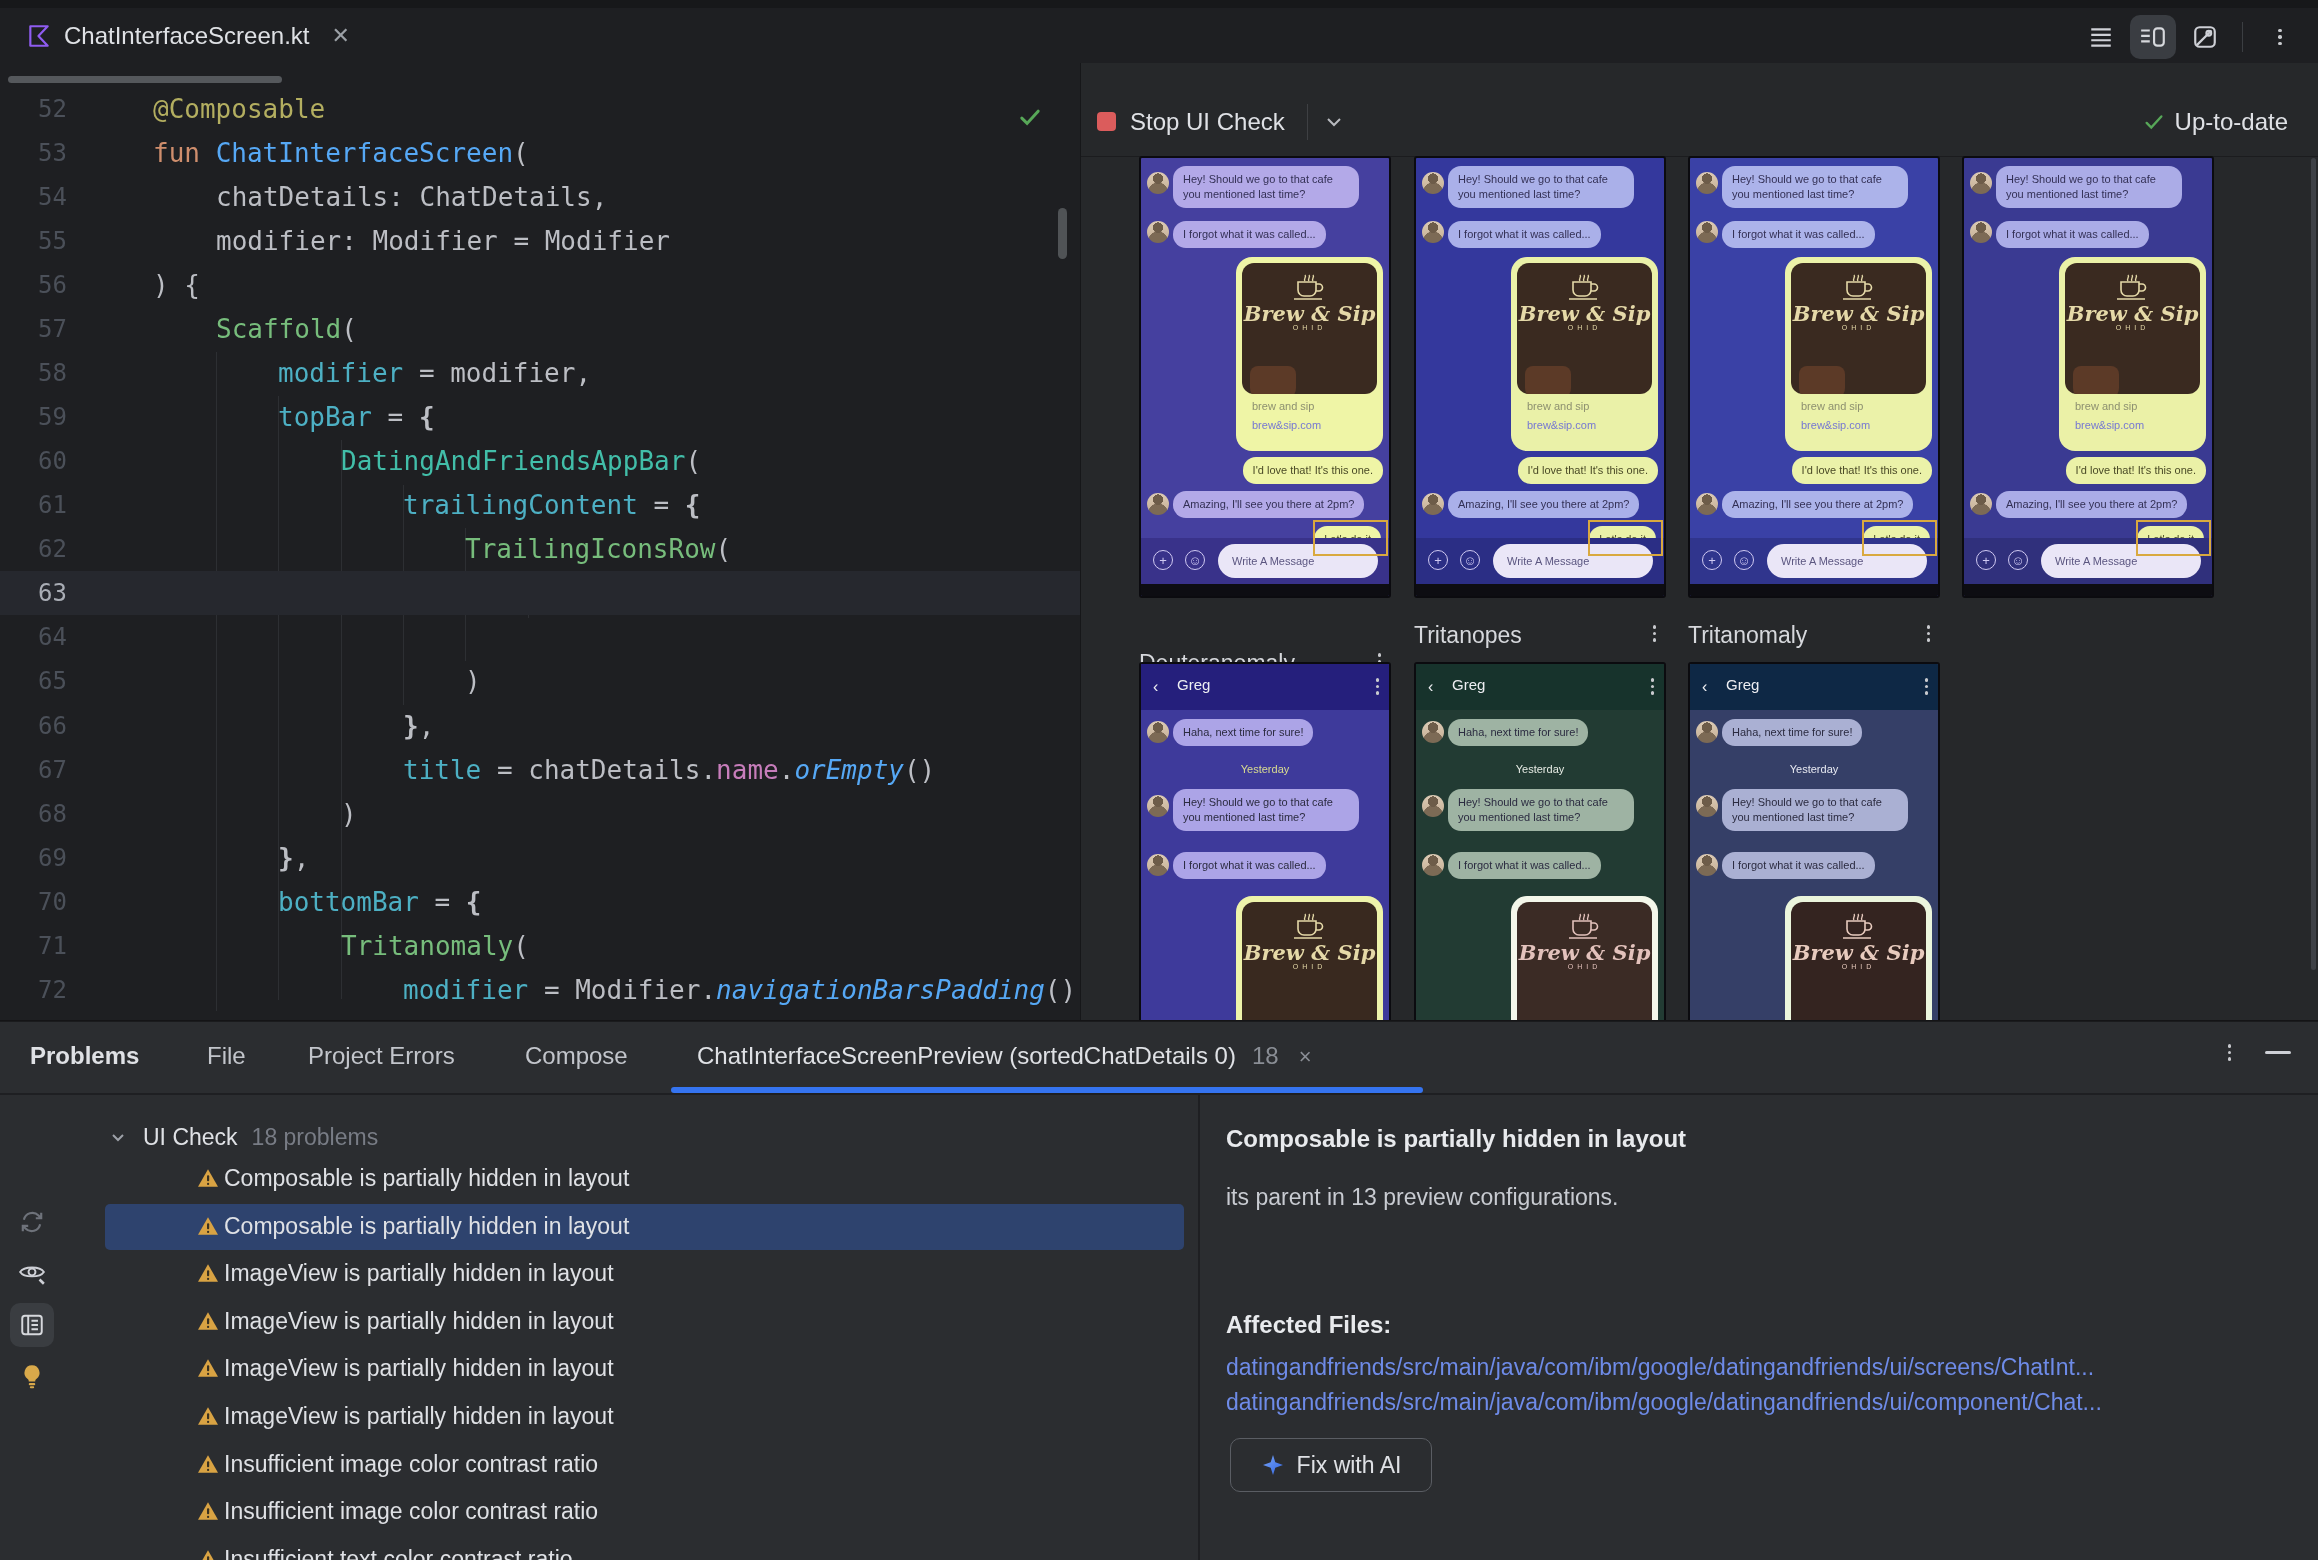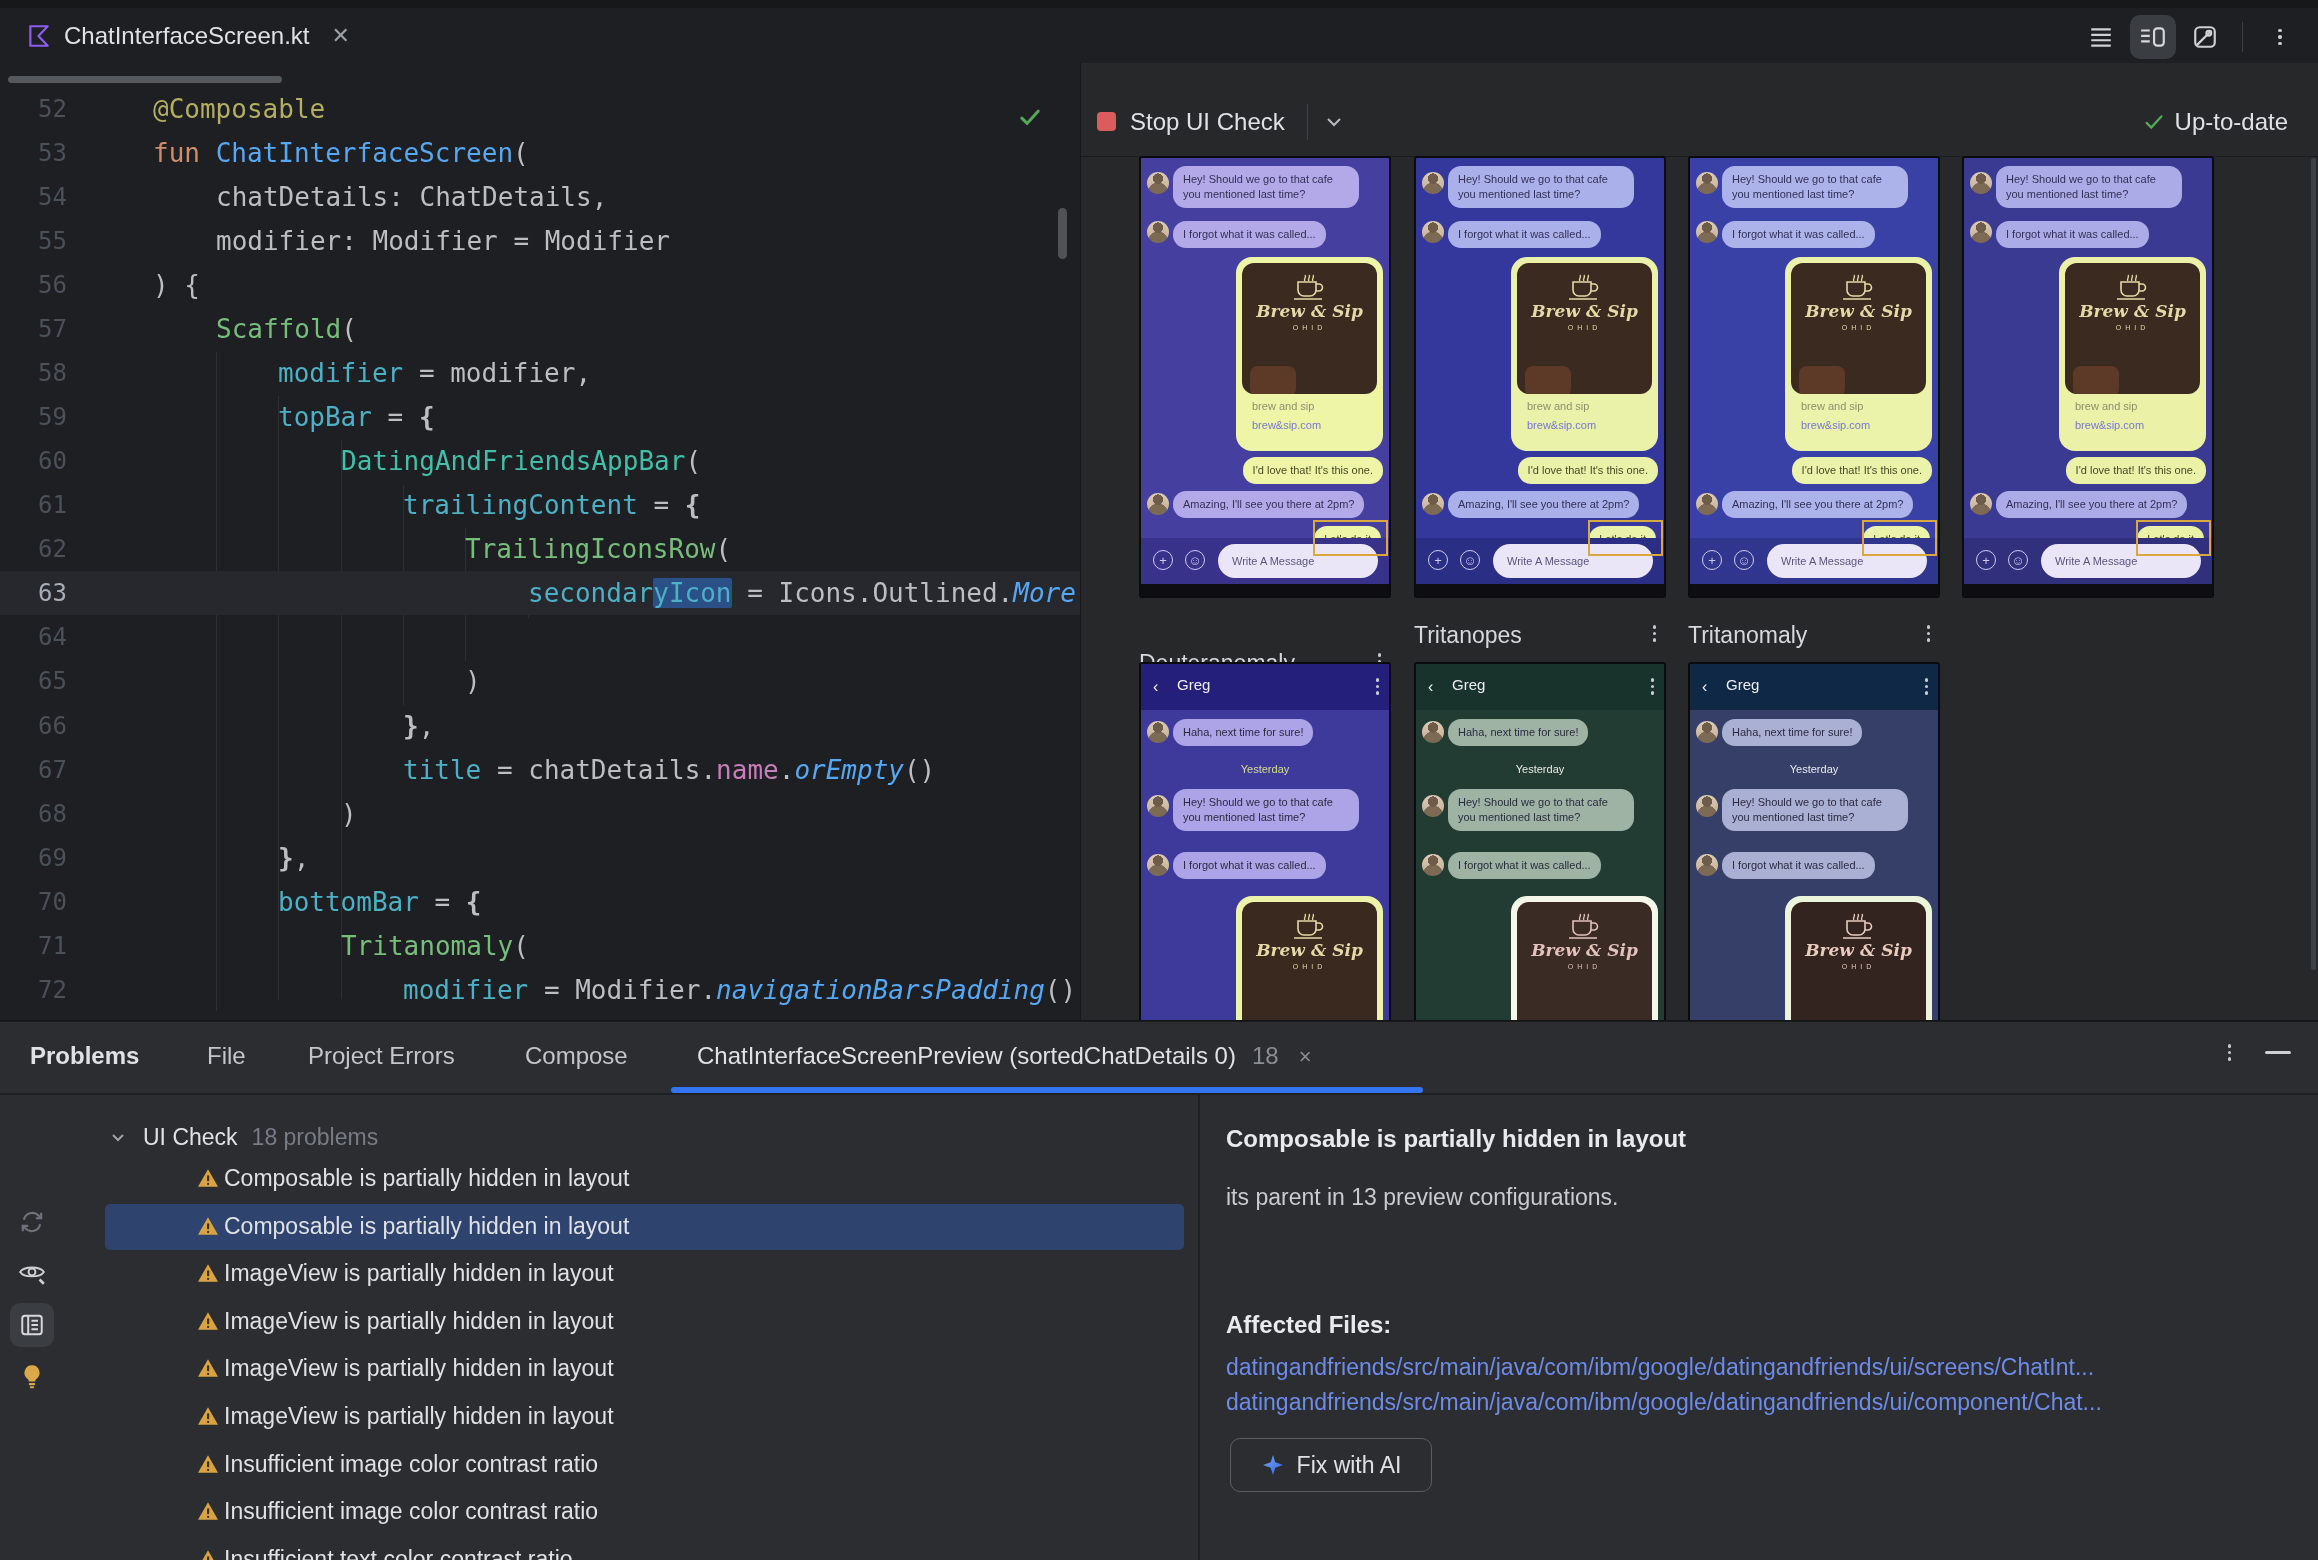--- a/index.html
+++ b/index.html
@@ -47,21 +47,21 @@
   .bezel{position:absolute;left:0;right:0;bottom:0;height:12px;background:#0D0D12;}
   .bub{position:absolute;padding:6px 10px;border-radius:13px;font-size:11px;line-height:15px;}
   .avatar{position:absolute;width:22px;height:22px;border-radius:50%;
     background:radial-gradient(circle at 50% 30%,#6d5c49 0 27%,rgba(0,0,0,0) 28%),
                radial-gradient(circle at 50% 92%,#7c6a55 0 42%,rgba(0,0,0,0) 43%),
                linear-gradient(#dccbb5,#c3ad93);}
   .daylbl{position:absolute;width:100%;text-align:center;font-size:11px;}
   .ccard{position:absolute;left:95px;width:147px;border-radius:16px;}
   .cimg{position:absolute;left:6px;right:6px;top:6px;border-radius:12px;overflow:hidden;}
   .cimg .brand{position:absolute;top:38px;width:100%;text-align:center;
-     font-family:"DejaVu Serif",serif;font-style:italic;font-weight:bold;font-size:17px;}
+     font-family:"DejaVu Serif",serif;font-style:italic;font-weight:bold;font-size:21px;}
   .cimg .sub{position:absolute;top:61px;width:100%;text-align:center;font-size:7px;letter-spacing:4px;}
   .cimg .mug{position:absolute;left:8px;bottom:-6px;width:46px;height:34px;border-radius:8px 8px 12px 12px;
      background:#5C3A27;}
   .capt1{position:absolute;left:16px;font-size:11px;}
   .capt2{position:absolute;left:16px;font-size:11px;}
   .strip{position:absolute;left:0;right:0;height:46px;}
   .pill{position:absolute;left:77px;top:6px;width:160px;height:34px;border-radius:17px;
         background:#EAE6F7;color:#5B5680;font-size:11px;line-height:34px;padding-left:14px;box-sizing:border-box;}
   .stripic{position:absolute;top:12px;width:20px;height:20px;border:1.4px solid #CFC9F2;border-radius:50%;
            color:#CFC9F2;font-size:13px;line-height:19px;text-align:center;box-sizing:border-box;}
@@ -171,21 +171,21 @@
       <div class="code-row" style="top: 112px;"><span class="lnum">54</span><span class="ltoks" style="left: 216px;"><span class="tok-plain">chatDetails: ChatDetails,</span></span></div>
       <div class="code-row" style="top: 156px;"><span class="lnum">55</span><span class="ltoks" style="left: 216px;"><span class="tok-plain">modifier: Modifier = Modifier</span></span></div>
       <div class="code-row" style="top: 200px;"><span class="lnum">56</span><span class="ltoks" style="left: 153px;"><span class="tok-plain">) {</span></span></div>
       <div class="code-row" style="top: 244px;"><span class="lnum">57</span><span class="ltoks" style="left: 216px;"><span class="tok-fncall">Scaffold</span><span class="tok-plain">(</span></span></div>
       <div class="code-row" style="top: 288px;"><span class="lnum">58</span><span class="ltoks" style="left: 278px;"><span class="tok-named">modifier</span><span class="tok-plain"> = modifier,</span></span></div>
       <div class="code-row" style="top: 332px;"><span class="lnum">59</span><span class="ltoks" style="left: 278px;"><span class="tok-named">topBar</span><span class="tok-plain"> = </span><span class="tok-brace">{</span></span></div>
       <div class="code-row" style="top: 376px;"><span class="lnum">60</span><span class="ltoks" style="left: 341px;"><span class="tok-teal">DatingAndFriendsAppBar</span><span class="tok-plain">(</span></span></div>
       <div class="code-row" style="top: 420px;"><span class="lnum">61</span><span class="ltoks" style="left: 403px;"><span class="tok-named">trailingContent</span><span class="tok-plain"> = </span><span class="tok-brace">{</span></span></div>
       <div class="code-row" style="top: 464px;"><span class="lnum">62</span><span class="ltoks" style="left: 465px;"><span class="tok-fncall">TrailingIconsRow</span><span class="tok-plain">(</span></span></div>
       <div class="caretline" style="top: 508px;"></div>
-      <div class="code-row" style="top: 508px;"><span class="lnum cur">63</span><span class="ltoks" style="left: 528px;"><span class="tok-named">secondar</span><span class="tok-named tok-sel">yIcon</span><span class="tok-plain"> = Icons.Outlined.</span><span class="tok-ext">More</span></span></div>
+      <div class="code-row" style="top: 508px;"><span class="lnum cur">63</span></div>
       <div class="code-row" style="top: 552px;"><span class="lnum">64</span></div>
       <div class="code-row" style="top: 596px;"><span class="lnum">65</span><span class="ltoks" style="left: 465px;"><span class="tok-plain">)</span></span></div>
       <div class="code-row" style="top: 641px;"><span class="lnum">66</span><span class="ltoks" style="left: 403px;"><span class="tok-brace">}</span><span class="tok-plain">,</span></span></div>
       <div class="code-row" style="top: 685px;"><span class="lnum">67</span><span class="ltoks" style="left: 403px;"><span class="tok-named">title</span><span class="tok-plain"> = chatDetails.</span><span class="tok-prop">name</span><span class="tok-plain">.</span><span class="tok-ext">orEmpty</span><span class="tok-plain">()</span></span></div>
       <div class="code-row" style="top: 729px;"><span class="lnum">68</span><span class="ltoks" style="left: 341px;"><span class="tok-plain">)</span></span></div>
       <div class="code-row" style="top: 773px;"><span class="lnum">69</span><span class="ltoks" style="left: 278px;"><span class="tok-brace">}</span><span class="tok-plain">,</span></span></div>
       <div class="code-row" style="top: 817px;"><span class="lnum">70</span><span class="ltoks" style="left: 278px;"><span class="tok-named">bottomBar</span><span class="tok-plain"> = </span><span class="tok-brace">{</span></span></div>
       <div class="code-row" style="top: 861px;"><span class="lnum">71</span><span class="ltoks" style="left: 341px;"><span class="tok-fncall">Tritanomaly</span><span class="tok-plain">(</span></span></div>
       <div class="code-row" style="top: 905px;"><span class="lnum">72</span><span class="ltoks" style="left: 403px;"><span class="tok-named">modifier</span><span class="tok-plain"> = Modifier.</span><span class="tok-ext">navigationBarsPadding</span><span class="tok-plain">()</span></span></div>
       <div class="code-row" style="top: 949px;"><span class="lnum">73</span><span class="ltoks" style="left: 403px;"><span class="tok-named">onAddClick</span><span class="tok-plain"> = </span><span class="tok-brace">{}</span></span></div>

